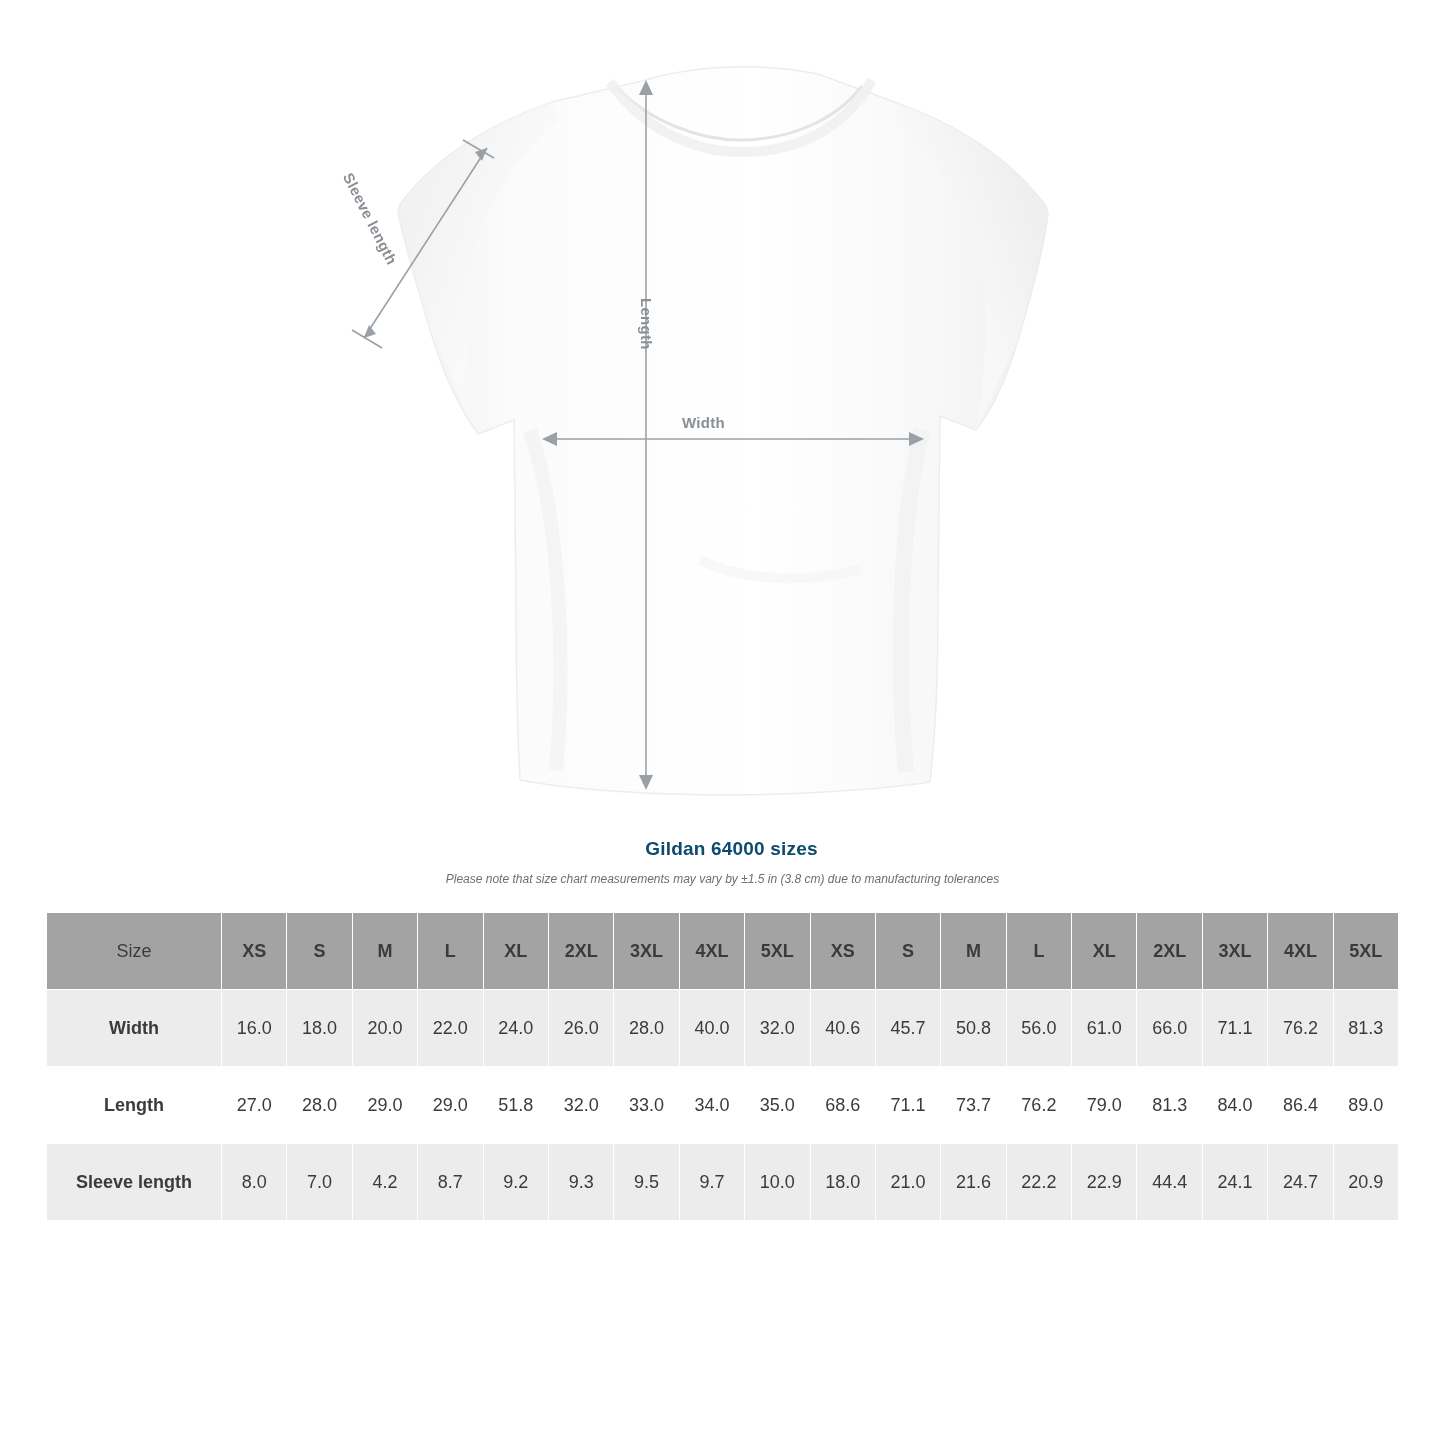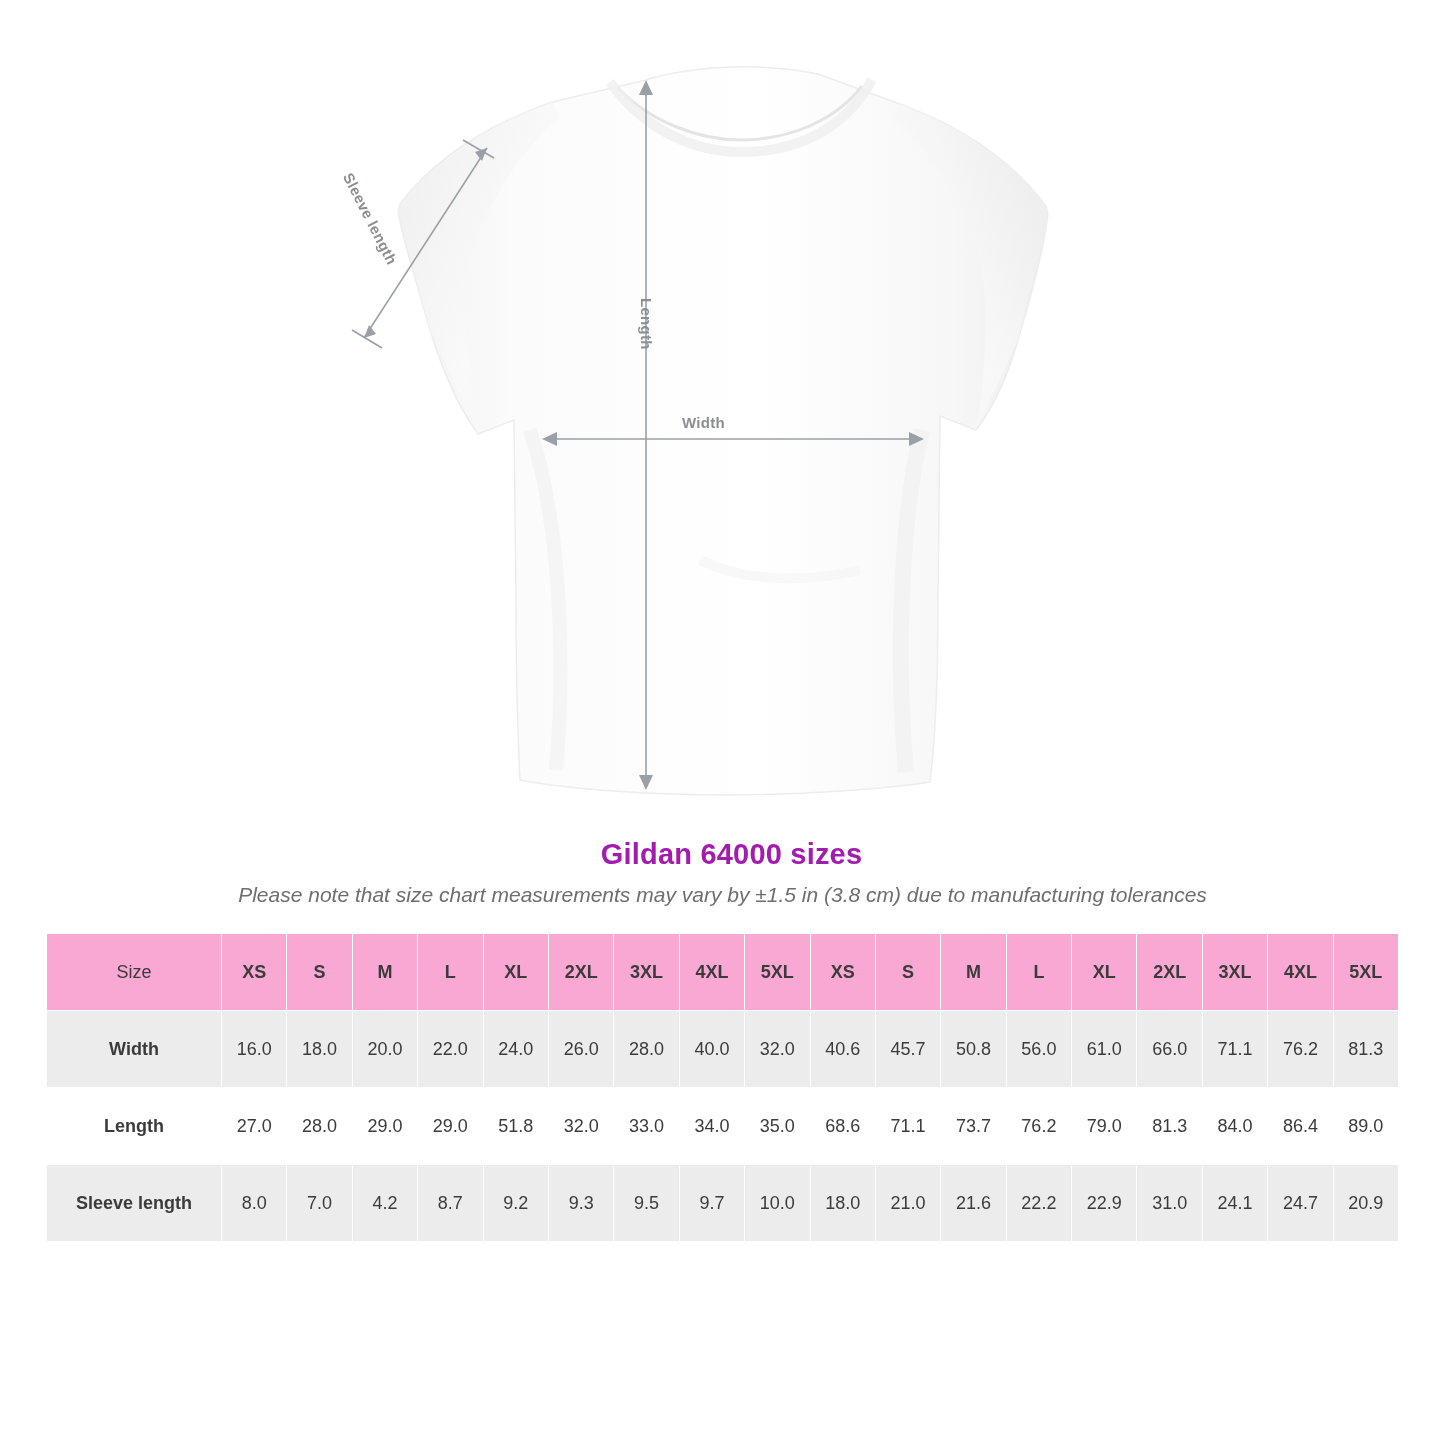--- a/index.html
+++ b/index.html
@@ -56,28 +56,28 @@
     left: 682px;
     top: 414px;
   }
 
   
   .title-block {
     text-align: center;
     margin-top: 8px;
   }
   .chart-title {
-    font-size: 29px;
-    font-weight: bold;
-    color: #a21caf;
+    font-size: 19px;
+    font-weight: bold;
+    color: #0c4a6e;
     margin: 0 0 12px 18px;
     letter-spacing: 0.2px;
   }
   .chart-note {
-    font-size: 21px;
+    font-size: 12px;
     font-style: italic;
     color: #6e6e6e;
     margin: 0;
   }
 
   
   .table-wrap {
     margin: 26px 46px 0 46px;
   }
   table.size-table {
@@ -106,21 +106,21 @@
   .unit-head .u-sub {
     font-size: 15px;
     font-style: italic;
     color: #6f7276;
     padding-top: 6px;
   }
   .unit-head.blank {
     background: #e9e9e9;
   }
   tr.row-head td {
-    background: #f9a8d4;
+    background: #a3a3a3;
     height: 74px;
     font-size: 18px;
     font-weight: bold;
     color: #3b3b3b;
   }
   tr.row-head td.rowlabel {
     font-weight: normal;
     font-size: 18px;
     color: #3b3b3b;
   }
@@ -317,21 +317,21 @@
           <td>9.2</td>
           <td>9.3</td>
           <td>9.5</td>
           <td>9.7</td>
           <td>10.0</td>
           <td>18.0</td>
           <td>21.0</td>
           <td>21.6</td>
           <td>22.2</td>
           <td>22.9</td>
-          <td>31.0</td>
+          <td>44.4</td>
           <td>24.1</td>
           <td>24.7</td>
           <td>20.9</td>
         </tr>
       </tbody>
     </table>
   </div>
 
 </div>
 

